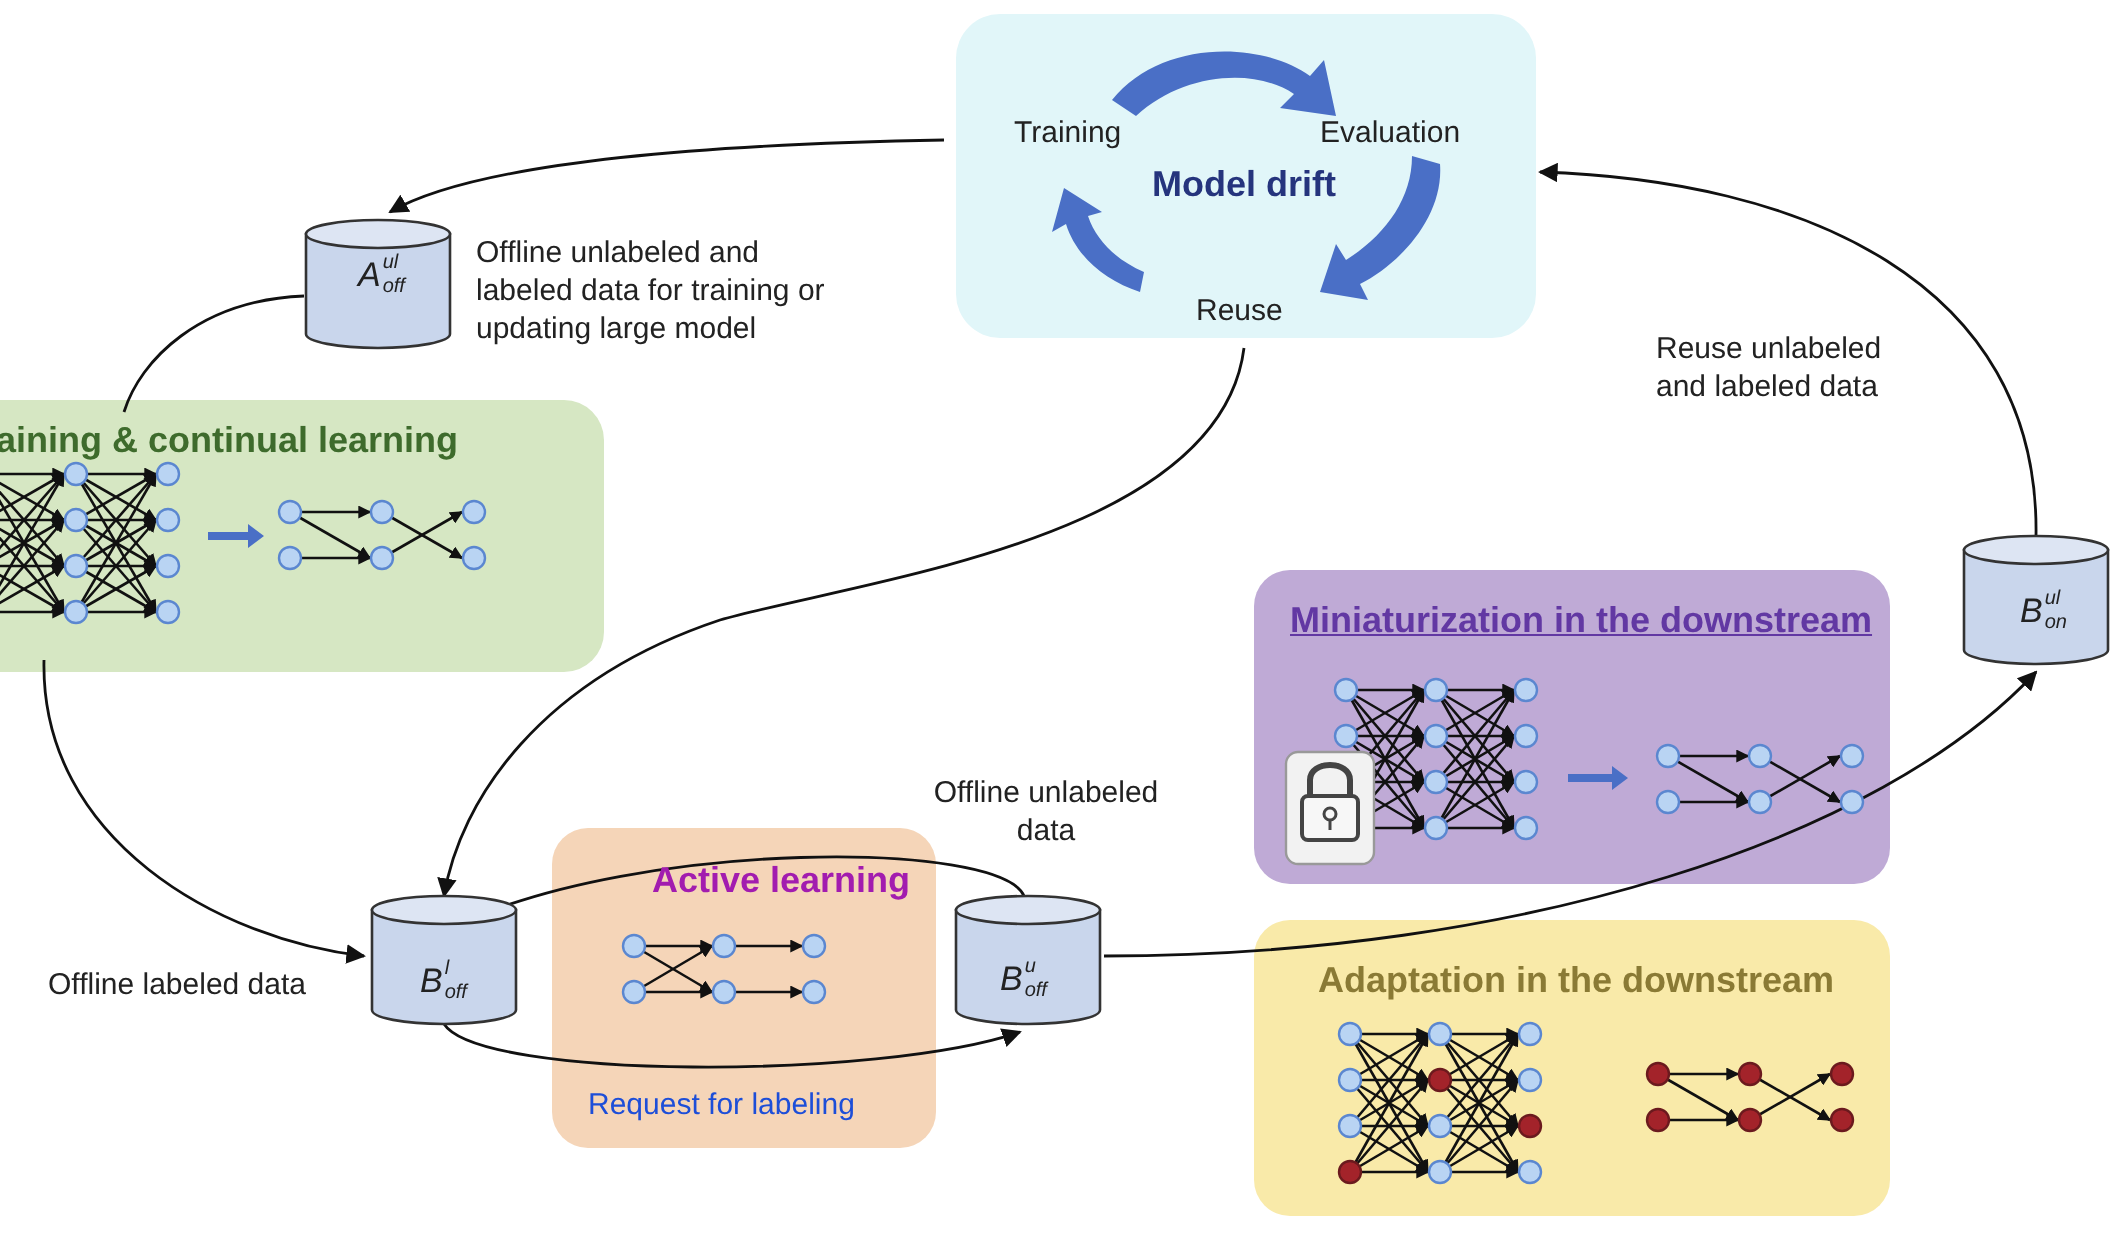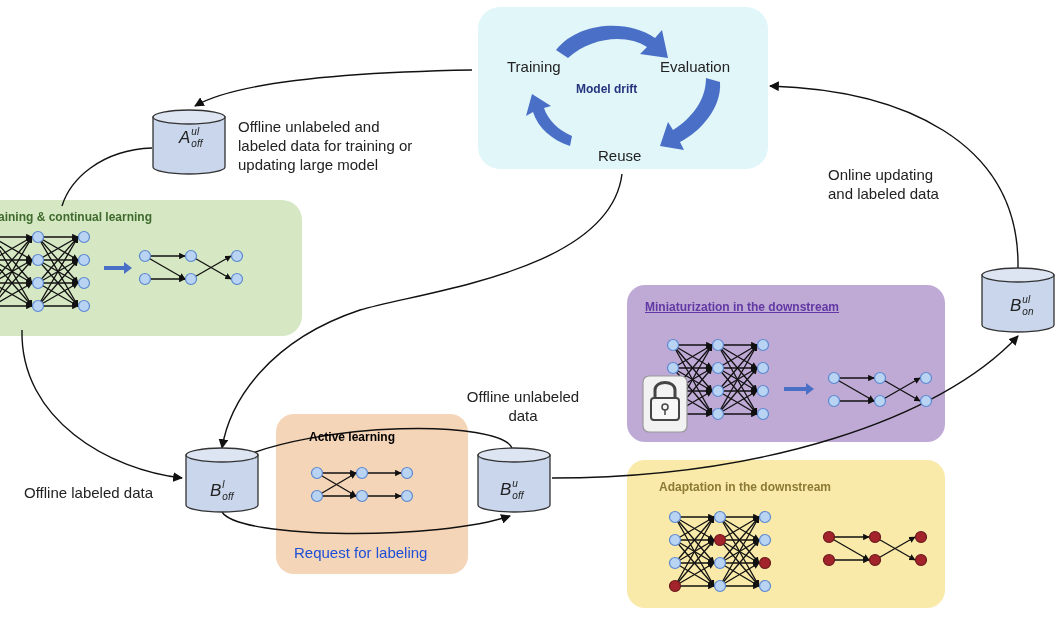--- a/index.html
+++ b/index.html
@@ -1,19 +1,19 @@
 <!DOCTYPE html>
 <html><head>
 <meta charset="utf-8">
 <style>
   html, body { margin: 0; padding: 0; background: #ffffff; }
   body { width: 1063px; height: 619px; overflow: hidden; position: relative; font-family: "Liberation Sans", sans-serif; }
   #canvas { position: absolute; left: 0; top: 0; }
   .lbl { position: absolute; color: #222; font-size: 15px; line-height: 19px; font-family: "Liberation Sans", sans-serif; }
-  .title { position: absolute; font-weight: bold; font-size: 12px; font-family: "Liberation Sans", sans-serif; white-space: nowrap; text-align: center; }
+  .title { position: absolute; font-weight: bold; font-size: 18px; font-family: "Liberation Sans", sans-serif; white-space: nowrap; text-align: center; }
   .sub { position: absolute; font-size: 15px; line-height: 21px; text-align: center; font-family: "Liberation Sans", sans-serif; }
   .db-label { position: absolute; font-style: italic; font-size: 17px; color: #222; font-family: "Liberation Sans", sans-serif; }
   .db-label .scr { display: inline-block; position: relative; width: 18px; height: 20px; vertical-align: top; }
   .db-label .scr span { position: absolute; left: 1px; font-size: 10px; }
   .db-label .scr .up { top: -2px; }
   .db-label .scr .dn { top: 10px; }
 </style>
 </head>
 <body>
 
@@ -285,32 +285,32 @@
 <div class="lbl" style="left:238px;top:117px;">
   <div>Offline unlabeled and</div>
   <div>labeled data for training or</div>
   <div>updating large model</div>
 </div>
 
 <div class="title" style="left:-2px;top:210px;color:#3e6b2c;">aining &amp; continual learning</div>
 <div class="sub" style="left:126px;top:290px;width:140px;color:#5a7a48;">
 </div>
 
-<div class="title" style="left:309px;top:430px;color:#000000;">Active learning</div>
+<div class="title" style="left:326px;top:430px;color:#a21caf;">Active learning</div>
 <div class="lbl" style="left:294px;top:543px;color:#1d4ed8;">Request for labeling</div>
 
 <div class="title" style="left:645px;top:300px;color:#6238a3;text-decoration:underline;">Miniaturization in the downstream</div>
 <div class="title" style="left:659px;top:480px;color:#8a7a35;">Adaptation in the downstream</div>
 
 <div class="lbl" style="left:24px;top:483px;">Offline labeled data</div>
 <div class="lbl" style="left:458px;top:387px;text-align:center;width:130px;">
   <div>Offline unlabeled</div>
   <div>data</div>
 </div>
 <div class="lbl" style="left:828px;top:165px;">
-  <div>Online updating</div>
+  <div>Reuse unlabeled</div>
   <div>and labeled data</div>
 </div>
 
 <div class="db-label" style="left:179px;top:128px;"><span>A</span><span class="scr"><span class="up">ul</span><span class="dn">off</span></span></div>
 <div class="db-label" style="left:210px;top:481px;"><span>B</span><span class="scr"><span class="up">l</span><span class="dn">off</span></span></div>
 <div class="db-label" style="left:500px;top:480px;"><span>B</span><span class="scr"><span class="up">u</span><span class="dn">off</span></span></div>
 <div class="db-label" style="left:1010px;top:296px;"><span>B</span><span class="scr"><span class="up">ul</span><span class="dn">on</span></span></div>
 
 </body></html>

